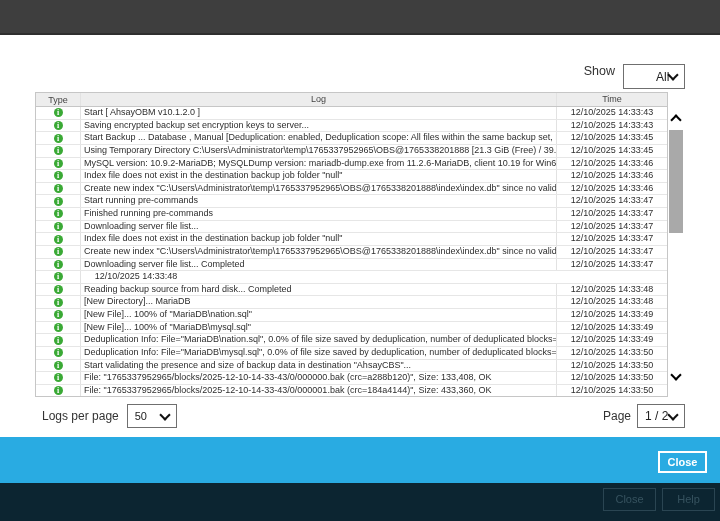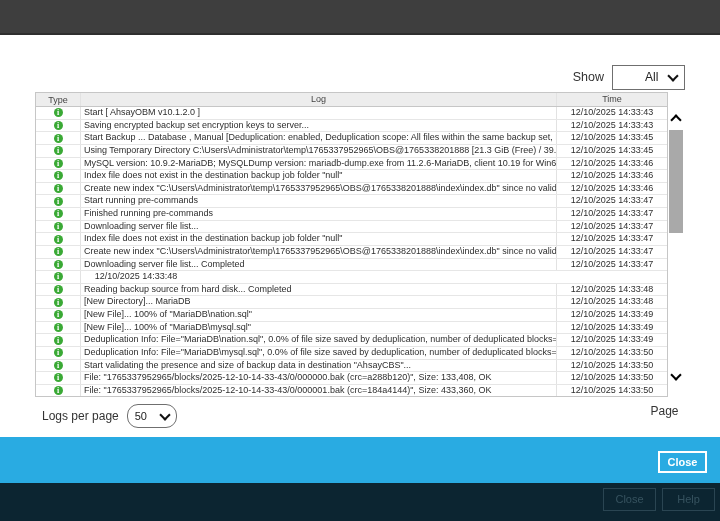--- a/index.html
+++ b/index.html
@@ -2,25 +2,25 @@
 <html style="--c-topbar: #3e3e3e; --c-accent: #29abe2; --c-green: #3aa935; --c-footer: #0c2531;"><head>
 <meta charset="utf-8">
 <style>
   html,body{margin:0;padding:0;}
   body{width:720px;height:521px;font-family:"Liberation Sans",sans-serif;background:#fff;}
   .stage{position:relative;width:720px;height:521px;overflow:hidden;background:#fff;}
 
   .topbar{position:absolute;left:0;top:0;width:720px;height:33px;background:var(--c-topbar,#3e3e3e);border-bottom:2px solid #2e2e2e;}
 
   
-  .filter-row{position:absolute;top:64px;right:35px;height:26px;display:flex;align-items:center;gap:8px;}
+  .filter-row{position:absolute;top:64px;right:35px;height:26px;display:flex;align-items:flex-start;gap:8px;}
   .filter-label{font-size:12.5px;color:#333;}
   .dropdown{box-sizing:border-box;border:1px solid #6f6f6f;background:#fff;display:flex;align-items:center;justify-content:space-between;padding:0 7px;cursor:pointer;}
-  .dd-show{width:73px;height:25px;font-size:12px;color:#222;padding-left:32px;}
-  .dd-small{height:24px;font-size:11px;color:#222;border-radius:11px;}
+  .dd-show{width:62px;height:25px;font-size:12px;color:#222;padding-left:32px;}
+  .dd-small{height:24px;font-size:11px;color:#222;}
   .chev{display:inline-block;width:6px;height:6px;border-right:2px solid #111;border-bottom:2px solid #111;transform:rotate(45deg);margin-top:-3px;flex:none;}
 
   
   .logtable{position:absolute;left:35px;top:92px;width:633px;height:305px;box-sizing:border-box;border:1px solid #c6c6c6;background:#fff;display:flex;flex-direction:column;}
   .thead{display:flex;height:13px;flex:none;background:#ededed;border-bottom:1px solid #c6c6c6;}
   .th{box-sizing:border-box;font-size:9px;color:#444;text-align:center;line-height:12px;border-right:1px solid #c6c6c6;}
   .th:last-child{border-right:none;}
   .tbody{flex:1;overflow:hidden;}
   .row{display:flex;height:12.63px;box-sizing:border-box;border-bottom:1px solid #e6e6e6;background:#fff;}
   .cell{box-sizing:border-box;font-size:9px;color:#2e2e2e;line-height:11.6px;white-space:nowrap;overflow:hidden;}
@@ -34,21 +34,21 @@
   .scroll-arrow{position:absolute;left:3px;width:10px;height:10px;display:flex;align-items:center;justify-content:center;cursor:pointer;}
   .arr{display:inline-block;width:6px;height:6px;border-right:2.5px solid #000;border-bottom:2.5px solid #000;}
   .arr-up{transform:rotate(-135deg);margin-top:3px;}
   .arr-dn{transform:rotate(45deg);margin-top:-2px;}
   .sa-up{top:8px;}
   .sa-dn{top:266px;}
   .scroll-thumb{position:absolute;left:1px;top:25px;width:14px;height:103px;background:#a9a9a9;cursor:grab;}
 
   
   .pag-left{position:absolute;left:35px;top:404px;height:24px;display:flex;align-items:center;gap:8px;}
-  .pag-right{position:absolute;right:35px;top:404px;height:24px;display:flex;align-items:center;gap:20px;flex-direction:column;}
+  .pag-right{position:absolute;right:35px;top:404px;height:24px;display:flex;align-items:center;gap:6px;}
   .pag-label{font-size:12px;color:#333;margin-left:7px;}
   .dd-lpp{width:50px;}
   .dd-page{width:48px;font-size:12px;}
 
   
   .actionbar{position:absolute;left:0;top:437px;width:720px;height:46px;background:var(--c-accent,#29abe2);}
   .close-btn{position:absolute;top:14px;right:13px;width:49px;height:22px;box-sizing:border-box;border:2px solid #fff;background:transparent;color:#fff;font-size:11px;font-weight:bold;font-family:"Liberation Sans",sans-serif;cursor:pointer;padding:0;line-height:18px;text-align:center;}
 
   
   .appfooter{position:absolute;left:0;top:483px;width:720px;height:38px;background:var(--c-footer,#0c2531);}

